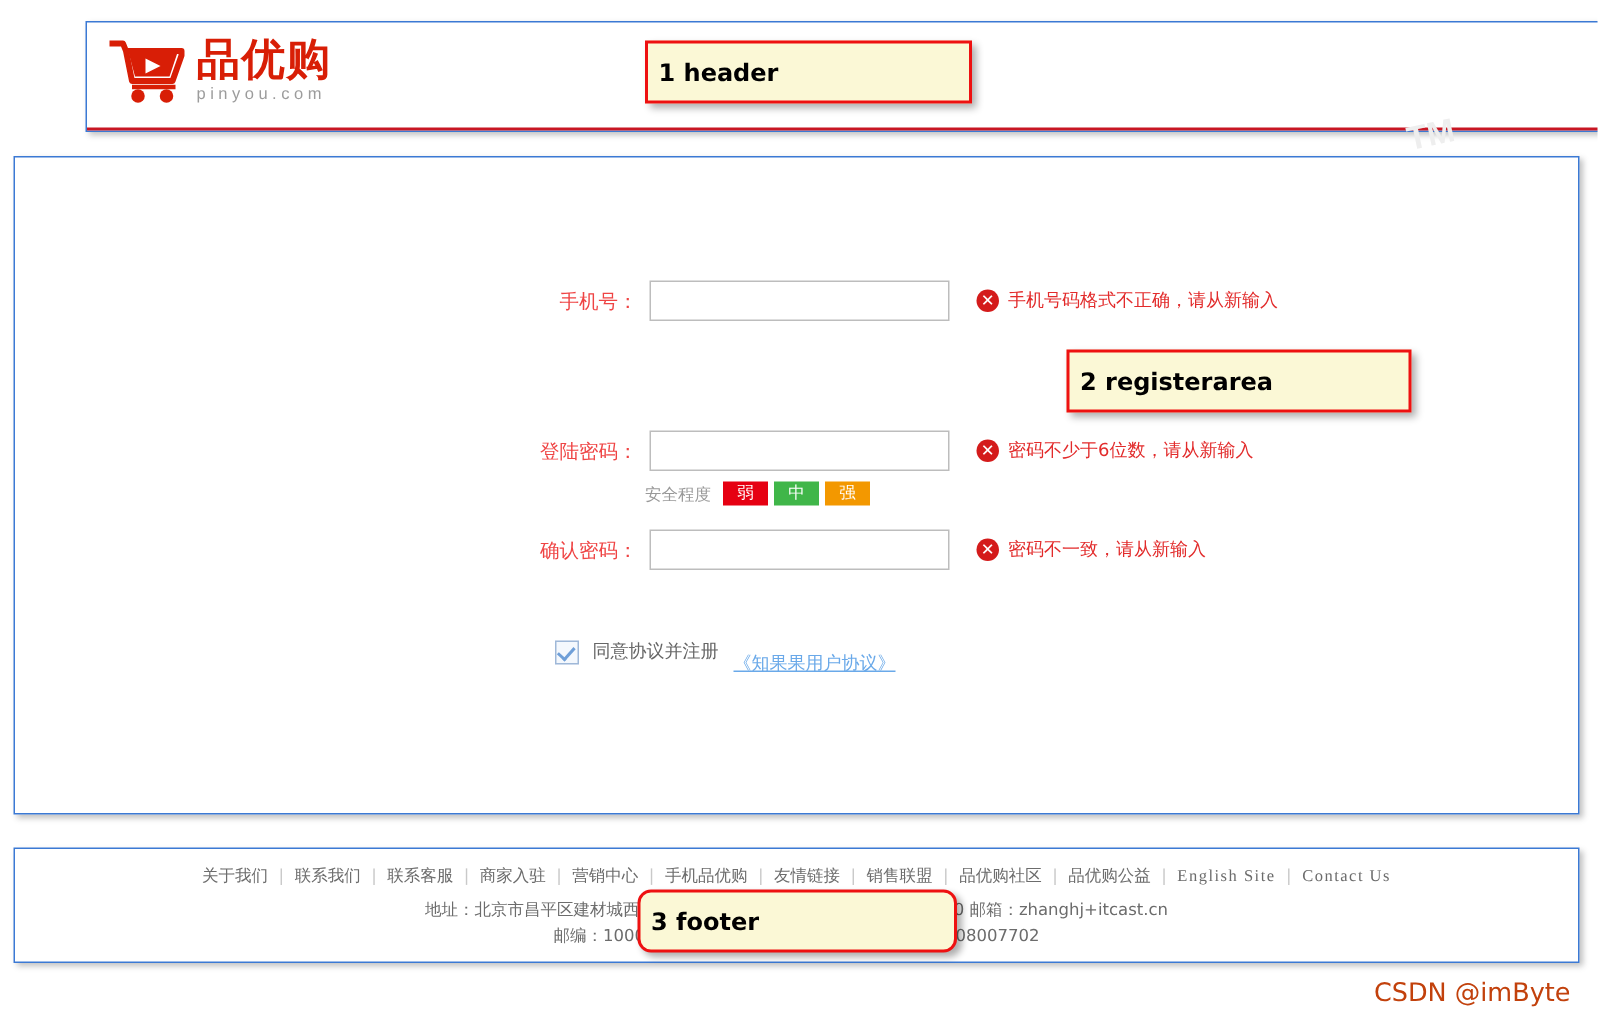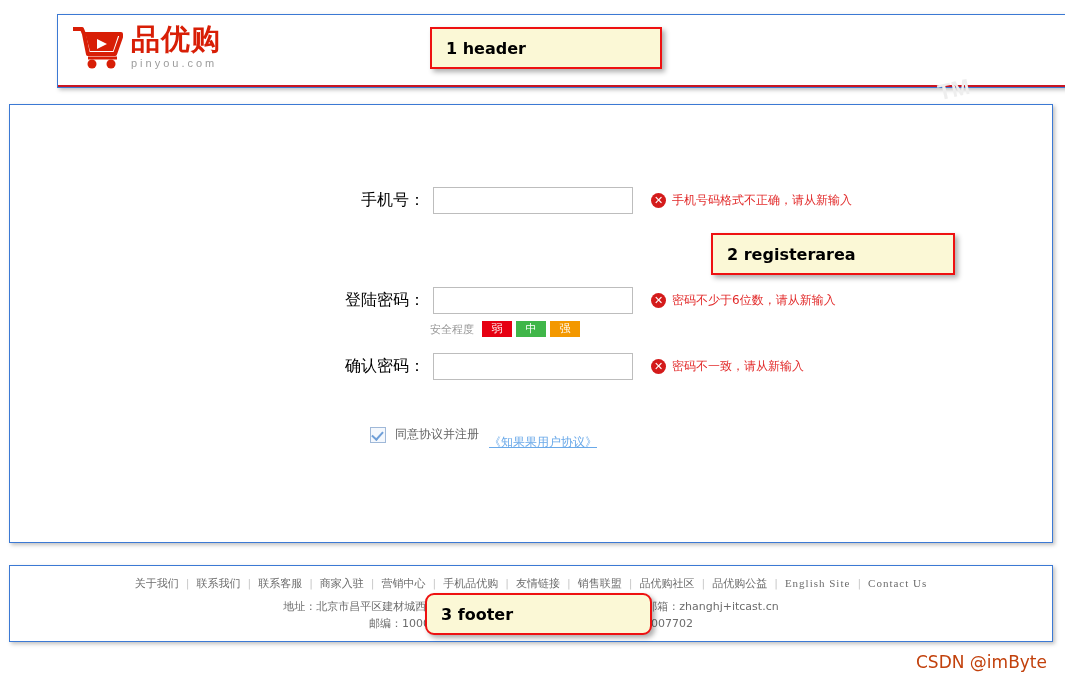--- a/index.html
+++ b/index.html
@@ -31,42 +31,42 @@
   .logo{position:absolute;left:13px;top:9px;display:flex;align-items:flex-start;}
   .cart-icon{width:54px;height:48px;position:relative;margin-right:6px;}
   .logo-text{display:flex;flex-direction:column;}
   .logo-cn{font-size:29px;line-height:30px;color:#d81e06;font-weight:bold;letter-spacing:1px;
            font-family:"DejaVu Sans",sans-serif;}
   .logo-en{font-size:11px;color:#9c9c9c;letter-spacing:3px;margin-top:3px;}
 
   
   .callout{position:absolute;background:#fbf8d6;border:2px solid #ee1111;
       box-shadow:3px 3px 5px rgba(0,0,0,.32);color:#000;font-weight:bold;
-      display:flex;align-items:center;padding:0 14px;z-index:40;
+      display:flex;align-items:center;padding:0 7px;z-index:40;
       font-family:"DejaVu Sans",sans-serif;}
   #callout-header{left:430px;top:27px;width:200px;height:38px;font-size:16px;}
   #callout-register{left:711px;top:233px;width:212px;height:38px;font-size:16px;}
   #callout-footer{left:425px;top:593px;width:195px;height:38px;font-size:16px;border-radius:9px;}
 
   
   .register-box{position:absolute;left:9px;top:104px;width:1042px;height:437px;
       border:1px solid #3b79d4;background:#fff;box-shadow:2px 2px 4px rgba(0,0,0,.25);z-index:3;}
   .reg-titlebar{position:relative;height:32px;width:100%;
       background:linear-gradient(to bottom,#fdfdfd 0%,#ededed 100%);
       border-bottom:1px solid #dcdcdc;}
   .reg-title{position:absolute;left:14px;top:7px;font-size:14px;color:#666;
       font-family:"DejaVu Sans",sans-serif;}
   .reg-login{position:absolute;right:14px;top:9px;font-size:12px;color:#666;
       font-family:"DejaVu Sans",sans-serif;}
   .reg-login a{color:#c81623;text-decoration:none;}
 
   .reg-body{position:relative;height:404px;}
 
   .frow{position:absolute;display:flex;align-items:center;z-index:5;}
-  .flabel{width:120px;text-align:right;font-size:16px;color:#000000;margin-right:8px;
+  .flabel{width:120px;text-align:right;font-size:13px;color:#ef4444;margin-right:8px;
       font-family:"DejaVu Sans",sans-serif;}
   .finput{width:200px;height:27px;border:1px solid #bdbdbd;background:transparent;
       outline:none;font-size:12px;padding:0 6px;box-sizing:border-box;color:#333;}
   .ferr{display:flex;align-items:center;margin-left:18px;white-space:nowrap;}
   .err-icon{width:15px;height:15px;border-radius:50%;background:#d41b1b;color:#fff;
       font-size:11px;line-height:15px;text-align:center;margin-right:6px;font-weight:bold;
       font-family:"DejaVu Sans",sans-serif;}
   .err-text{color:#e22b2b;font-size:12px;font-family:"DejaVu Sans",sans-serif;}
 
   .row-phone{left:295px;top:82px;}

